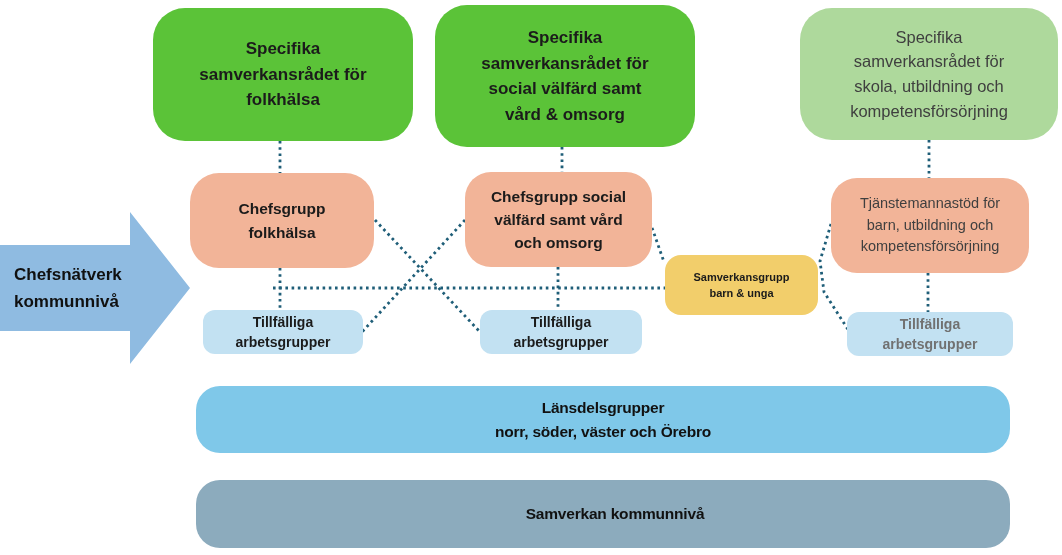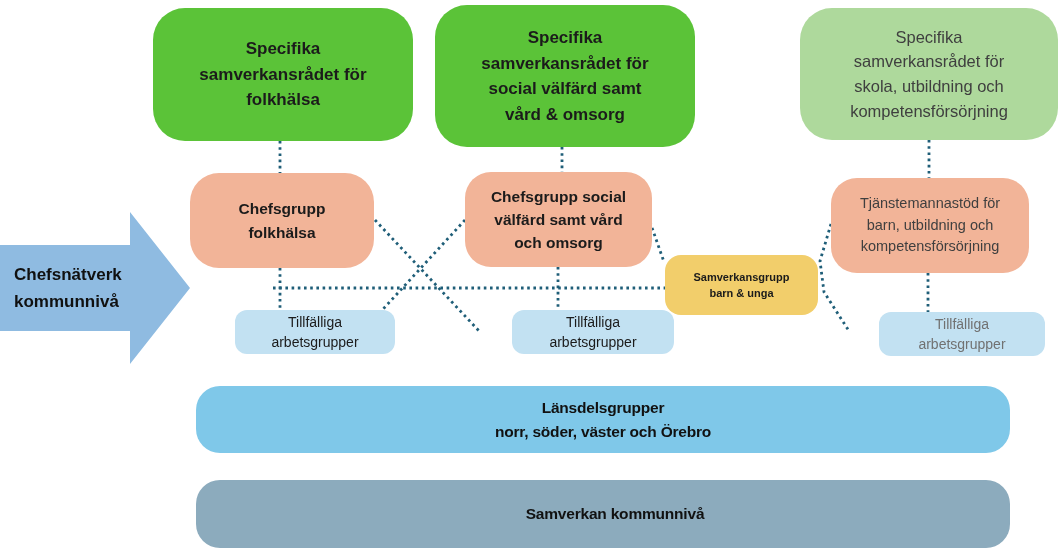--- a/index.html
+++ b/index.html
@@ -23,21 +23,21 @@
   
   .chefs{border-radius:26px;background:#F2B498;font-weight:bold;font-size:15.5px;line-height:1.5;color:#1b1b1b;}
   .chefs-1{left:190px;top:173px;width:184px;height:95px;border-radius:29px;}
   .chefs-2{left:465px;top:172px;width:187px;height:95px;}
   .chefs-3{left:831px;top:178px;width:198px;height:95px;
            font-weight:normal;font-size:14.5px;color:#3F3F3F;}
   
   .samgrupp{left:665px;top:255px;width:153px;height:60px;border-radius:16px;
             background:#F2CE6B;font-weight:bold;font-size:11px;line-height:1.5;color:#1b1b1b;}
   
-  .tempgrp{border-radius:12px;background:#C2E1F2;font-weight:normal;font-size:14px;line-height:1.45;color:#1b1b1b;margin-left:32px;}
+  .tempgrp{border-radius:12px;background:#C2E1F2;font-weight:bold;font-size:14px;line-height:1.45;color:#1b1b1b;}
   .tempgrp-1{left:203px;top:310px;width:160px;height:44px;}
   .tempgrp-2{left:480px;top:310px;width:162px;height:44px;}
   .tempgrp-3{left:847px;top:312px;width:166px;height:44px;color:#717171;}
   
   .bar{left:196px;width:814px;border-radius:24px;font-weight:bold;font-size:15.5px;
        line-height:1.5;color:#111;letter-spacing:-0.2px;}
   .bar-1{top:386px;height:67px;background:#7FC8E9;}
   .bar-2{top:480px;height:68px;background:#8CABBD;padding-left:24px;}
   
   .arrow{

